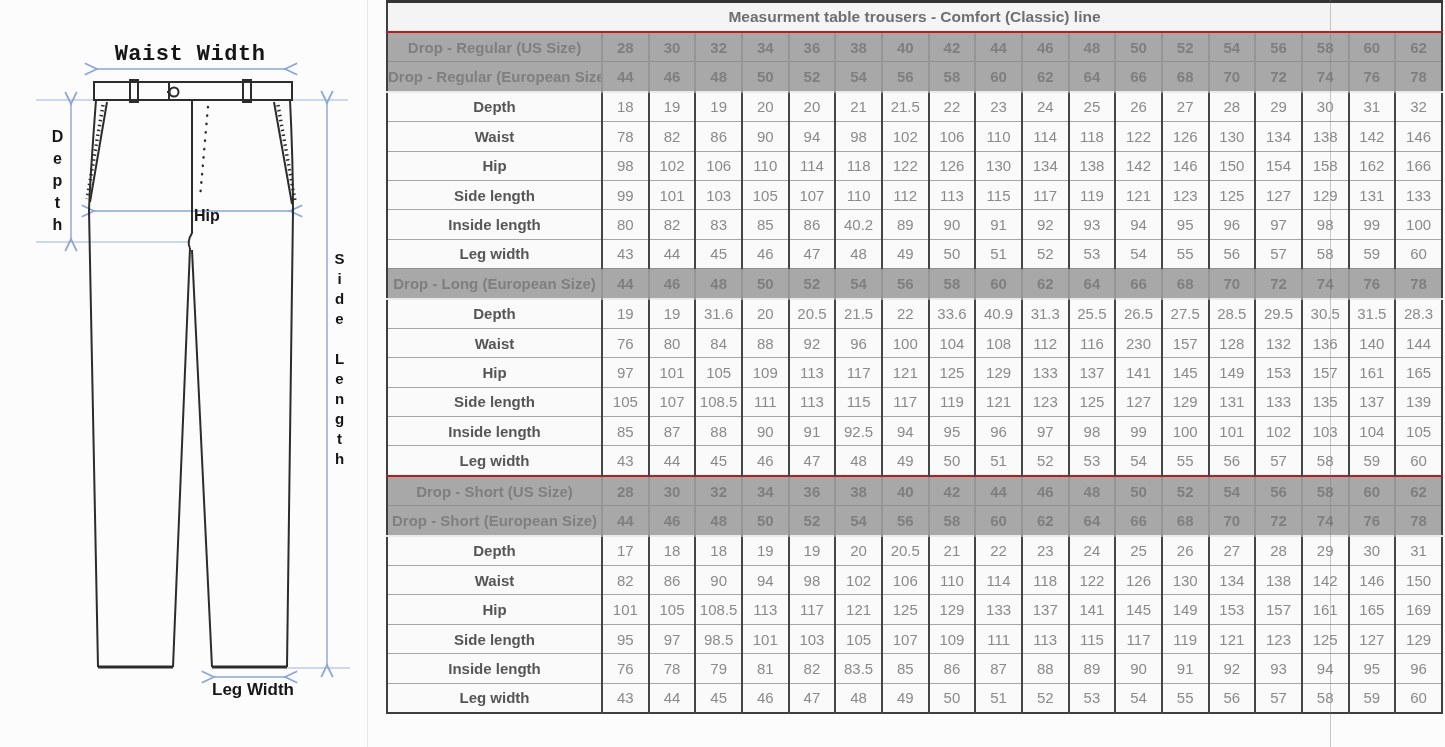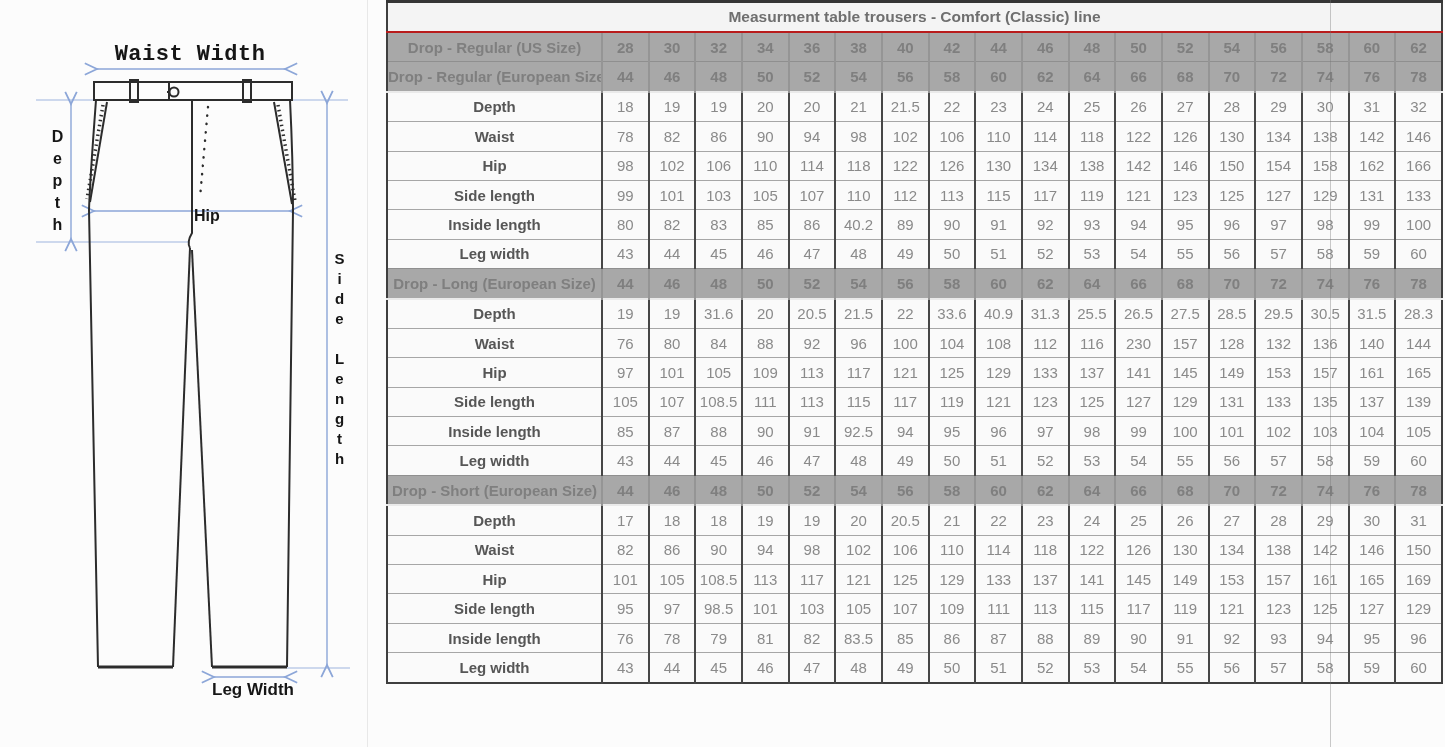--- a/index.html
+++ b/index.html
@@ -453,20 +453,41 @@
             <td>52</td>
             <td>53</td>
             <td>54</td>
             <td>55</td>
             <td>56</td>
             <td>57</td>
             <td>58</td>
             <td>59</td>
             <td>60</td>
           </tr>
+          <tr class="row-size size-first">
+            <td>Drop - Short (US Size)</td>
+            <td>28</td>
+            <td>30</td>
+            <td>32</td>
+            <td>34</td>
+            <td>36</td>
+            <td>38</td>
+            <td>40</td>
+            <td>42</td>
+            <td>44</td>
+            <td>46</td>
+            <td>48</td>
+            <td>50</td>
+            <td>52</td>
+            <td>54</td>
+            <td>56</td>
+            <td>58</td>
+            <td>60</td>
+            <td>62</td>
+          </tr>
           <tr class="row-size size-second">
             <td>Drop - Short (European Size)</td>
             <td>44</td>
             <td>46</td>
             <td>48</td>
             <td>50</td>
             <td>52</td>
             <td>54</td>
             <td>56</td>
             <td>58</td>

